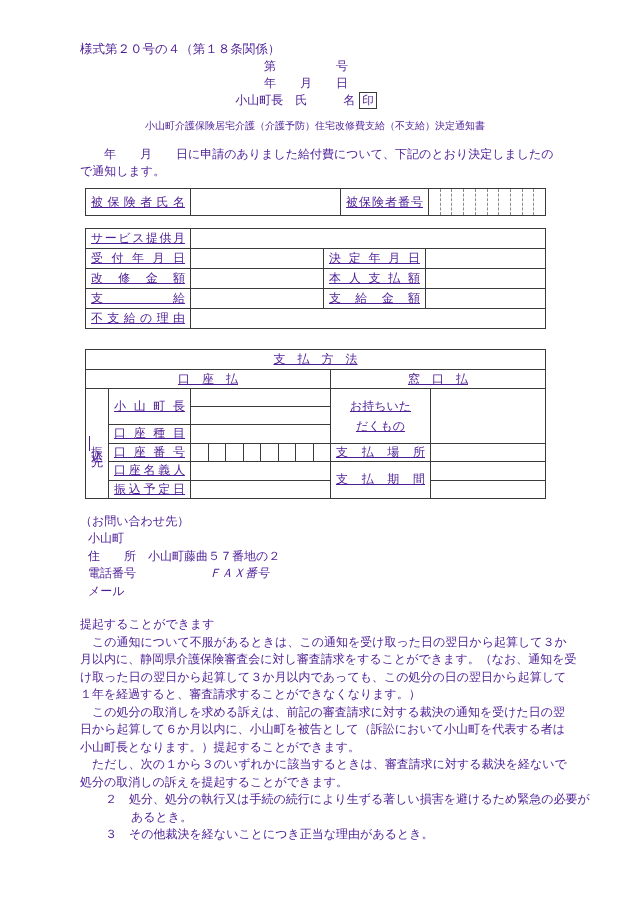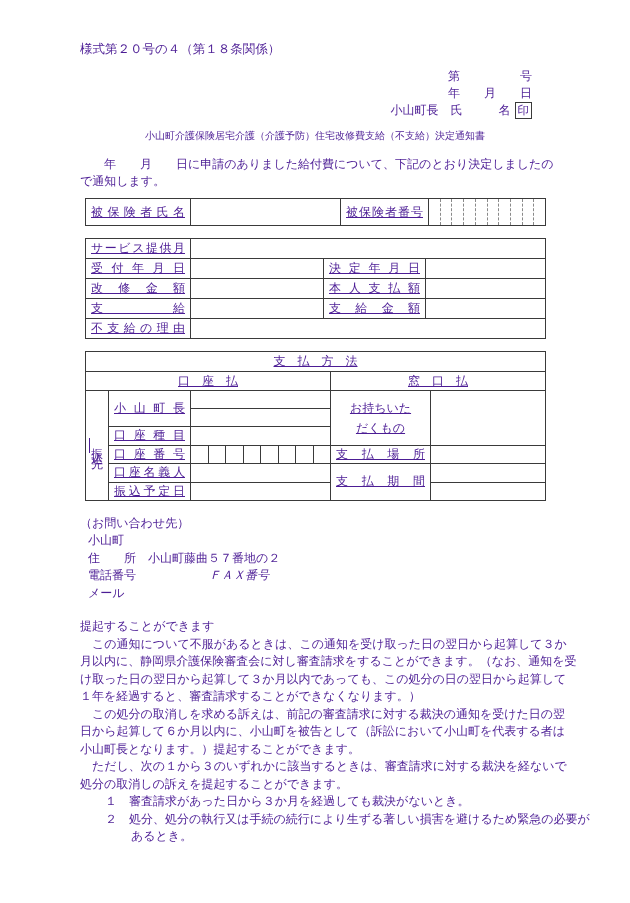--- a/index.html
+++ b/index.html
@@ -7,21 +7,21 @@
     width:630px; height:903px; box-sizing:border-box;
     background:#fff; color:#4c1d95;
     font-family:"Liberation Serif","DejaVu Serif",serif;
     font-size:12px; line-height:1.45;
     padding:40px 30px 0 80px; overflow:hidden;
   }
   .pre { white-space:pre-line; }
 
   .form-number { font-size:12.5px; }
 
-  .header-right { text-align:right; padding-right:68px; margin-top:10px; }
+  .header-right { text-align:center; padding-right:68px; }
   .header-right .line { line-height:17px; }
   .seal {
     display:inline-block; border:1px solid #3a3a3a; padding:0 2px;
     margin-left:4px; font-size:11.5px; line-height:15px;
   }
 
   .doc-title { text-align:center; margin-top:10px; margin-right:50px; font-size:10px; }
 
   .intro { margin-top:12px; }
 
@@ -30,21 +30,21 @@
   .jlbl { text-align:justify; text-align-last:justify; }
   .ctr  { text-align:center; }
   .noPad { padding:0; }
 
   .t-insured { width:460px; margin-top:8px; }
   .t-insured td { height:26px; }
 
   .t-decision { width:460px; margin-top:12px; }
   .t-decision td { height:19px; }
 
-  .t-payment { width:460px; margin-top:12px; }
+  .t-payment { width:460px; margin-top:20px; }
   .t-payment td { height:17px; }
   .t-payment .rowTitle td { height:19px; }
   .t-payment .rowHead td { height:18px; }
 
   .vwrap { display:flex; justify-content:center; align-items:center; height:100%; }
   .vtext { writing-mode:vertical-rl; letter-spacing:5px; line-height:1; }
 
   .bring { text-align:center; white-space:pre-line; line-height:1.7; }
 
   .digit-strip { display:flex; height:100%; }
@@ -230,19 +230,19 @@
     <p class="pre">　この通知について不服があるときは、この通知を受け取った日の翌日から起算して３か
 月以内に、静岡県介護保険審査会に対し審査請求をすることができます。（なお、通知を受
 け取った日の翌日から起算して３か月以内であっても、この処分の日の翌日から起算して
 １年を経過すると、審査請求することができなくなります。）</p>
     <p class="pre">　この処分の取消しを求める訴えは、前記の審査請求に対する裁決の通知を受けた日の翌
 日から起算して６か月以内に、小山町を被告として（訴訟において小山町を代表する者は
 小山町長となります。）提起することができます。</p>
     <p class="pre">　ただし、次の１から３のいずれかに該当するときは、審査請求に対する裁決を経ないで
 処分の取消しの訴えを提起することができます。</p>
     <ol>
-      <li>１　審査請求があった日から３か月を経過しても裁決がないとき。</li>
       <li>２　処分、処分の執行又は手続の続行により生ずる著しい損害を避けるため緊急の必要が
 あるとき。</li>
+      <li>３　その他裁決を経ないことにつき正当な理由があるとき。</li>
     </ol>
   </div>
 
 </div>
 
 </body></html>

